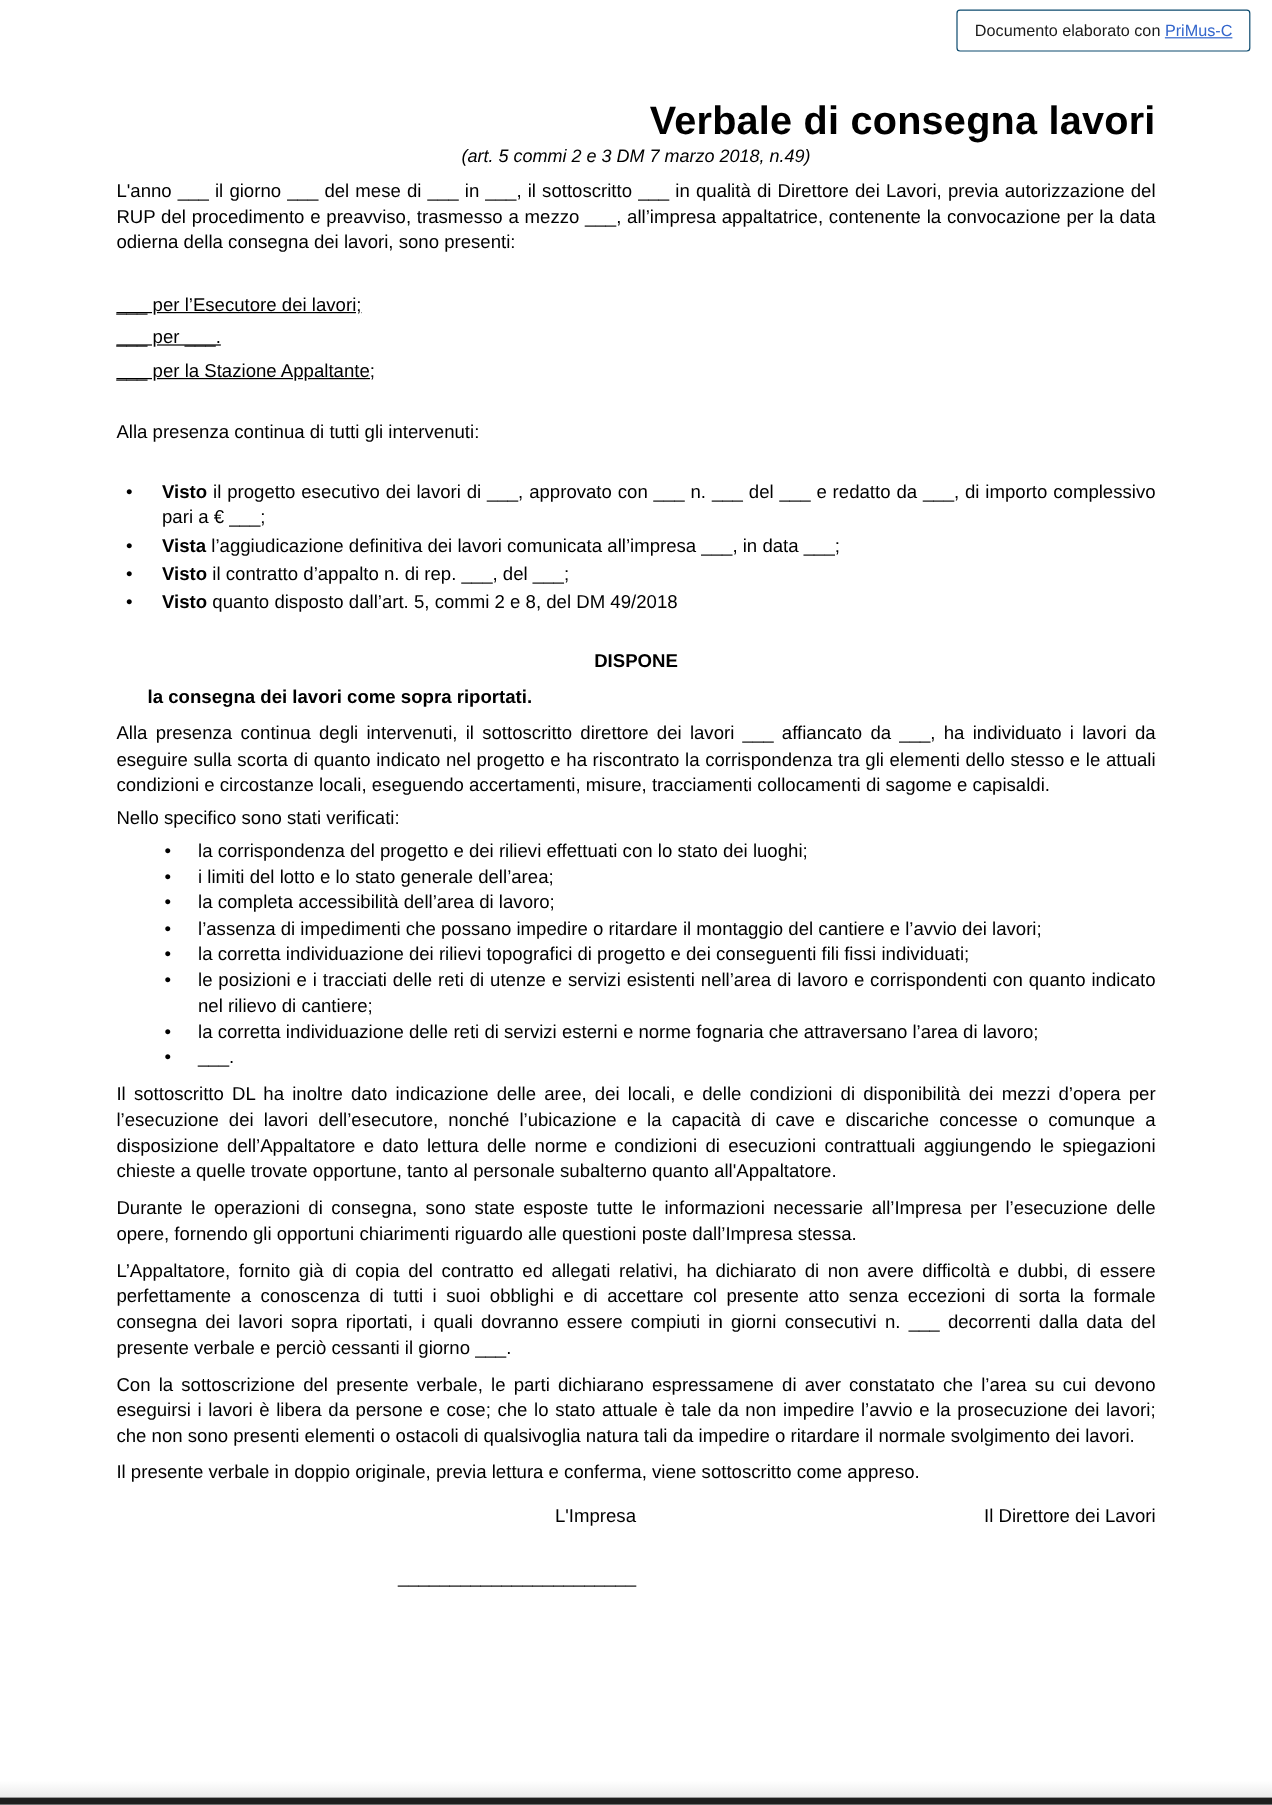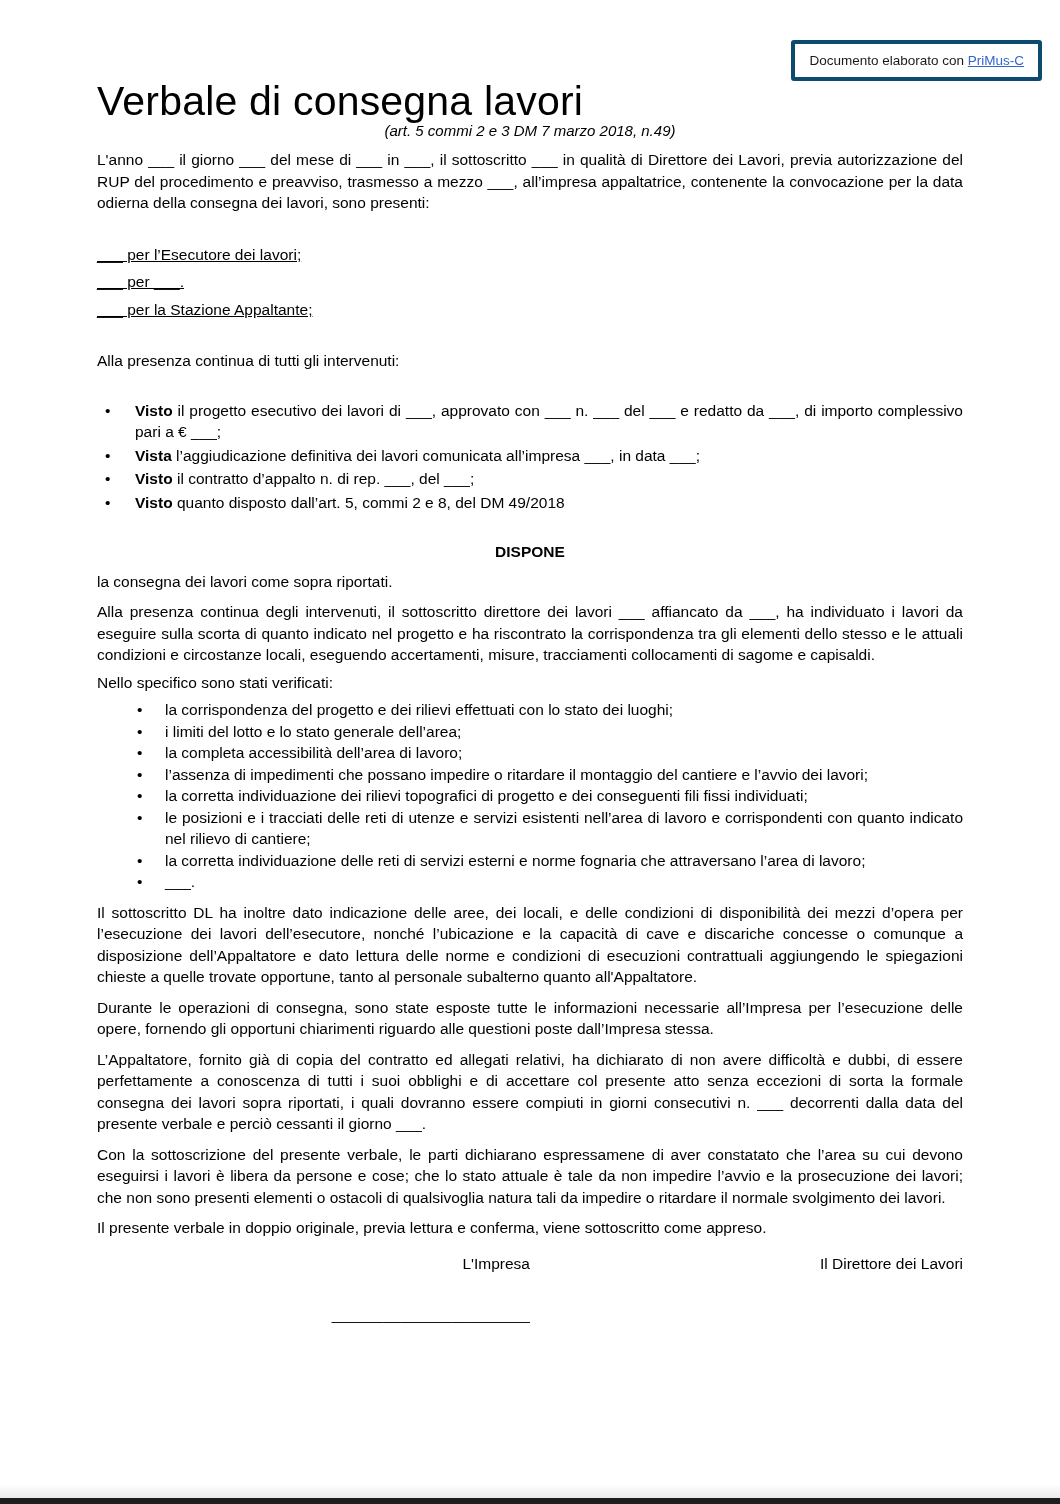--- a/index.html
+++ b/index.html
@@ -4,42 +4,42 @@
 <style>
   * { margin:0; padding:0; box-sizing:border-box; }
   html,body { background:#ffffff; }
   body {
     width:1060px; height:1504px;
     position:relative; overflow:hidden;
     font-family:"Liberation Sans","DejaVu Sans",sans-serif;
     color:#000;
   }
   .watermark {
-    position:absolute; top:40px; right:18px;
-    border:4px solid #0c4a6e; border-radius:3px;
+    position:absolute; top:8px; right:18px;
+    border:1px solid #0c4a6e; border-radius:3px;
     background:#fff; padding:9px 14px;
     font-size:13.5px; color:#1a1a1a;
   }
   .watermark a { color:#3366cc; text-decoration:underline; cursor:pointer; }
   .content { padding:84px 97px 0 97px; }
-  .title { text-align:left; font-size:41px; line-height:34px; font-weight:normal; letter-spacing:0.2px; }
+  .title { text-align:right; font-size:33px; line-height:34px; font-weight:bold; letter-spacing:0.2px; }
   .subtitle { text-align:center; font-style:italic; font-size:15px; line-height:19px; margin-top:3px; }
   p.body { font-size:15.5px; line-height:21.5px; text-align:justify; margin-top:9px; }
   .attendees { margin-top:30px; }
   .attendees p { font-size:15.5px; line-height:21.5px; margin-bottom:6px; text-align:left;text-decoration:underline; }
   .presence { margin-top:30px; font-size:15.5px; line-height:21.5px; }
   ul.blist { list-style:none; margin-top:28px; }
   ul.blist li {
     position:relative; padding-left:38px;
     font-size:15.5px; line-height:21.5px; text-align:justify; margin-bottom:2px;
   }
   ul.blist li::before { content:"\2022"; position:absolute; left:8px; top:0; }
   ul.blist li .lead { font-weight:bold; }
   .dispone-heading { margin-top:28px; text-align:center; font-weight:bold; font-size:15.5px; line-height:21.5px; }
-  .dispone-lead { margin-top:8px; font-weight:normal; font-size:15.5px; line-height:21.5px; }
+  .dispone-lead { margin-top:8px; font-weight:bold; font-size:15.5px; line-height:21.5px;margin-left:26px; }
   p.tight { margin-top:6px; }
   ul.verifiche { margin-top:6px; }
   ul.verifiche li { padding-left:68px; margin-bottom:0; }
   ul.verifiche li::before { left:40px; }
   .sig-row { display:flex; margin-top:14px; }
   .sig-col { width:50%; text-align:right; font-size:15.5px; line-height:21.5px; }
   .sig-lines { margin-top:30px; }
   .sig-line { letter-spacing:0; white-space:nowrap; }
   .page-bottom {
     position:absolute; left:0; right:0; bottom:0; height:20px;

